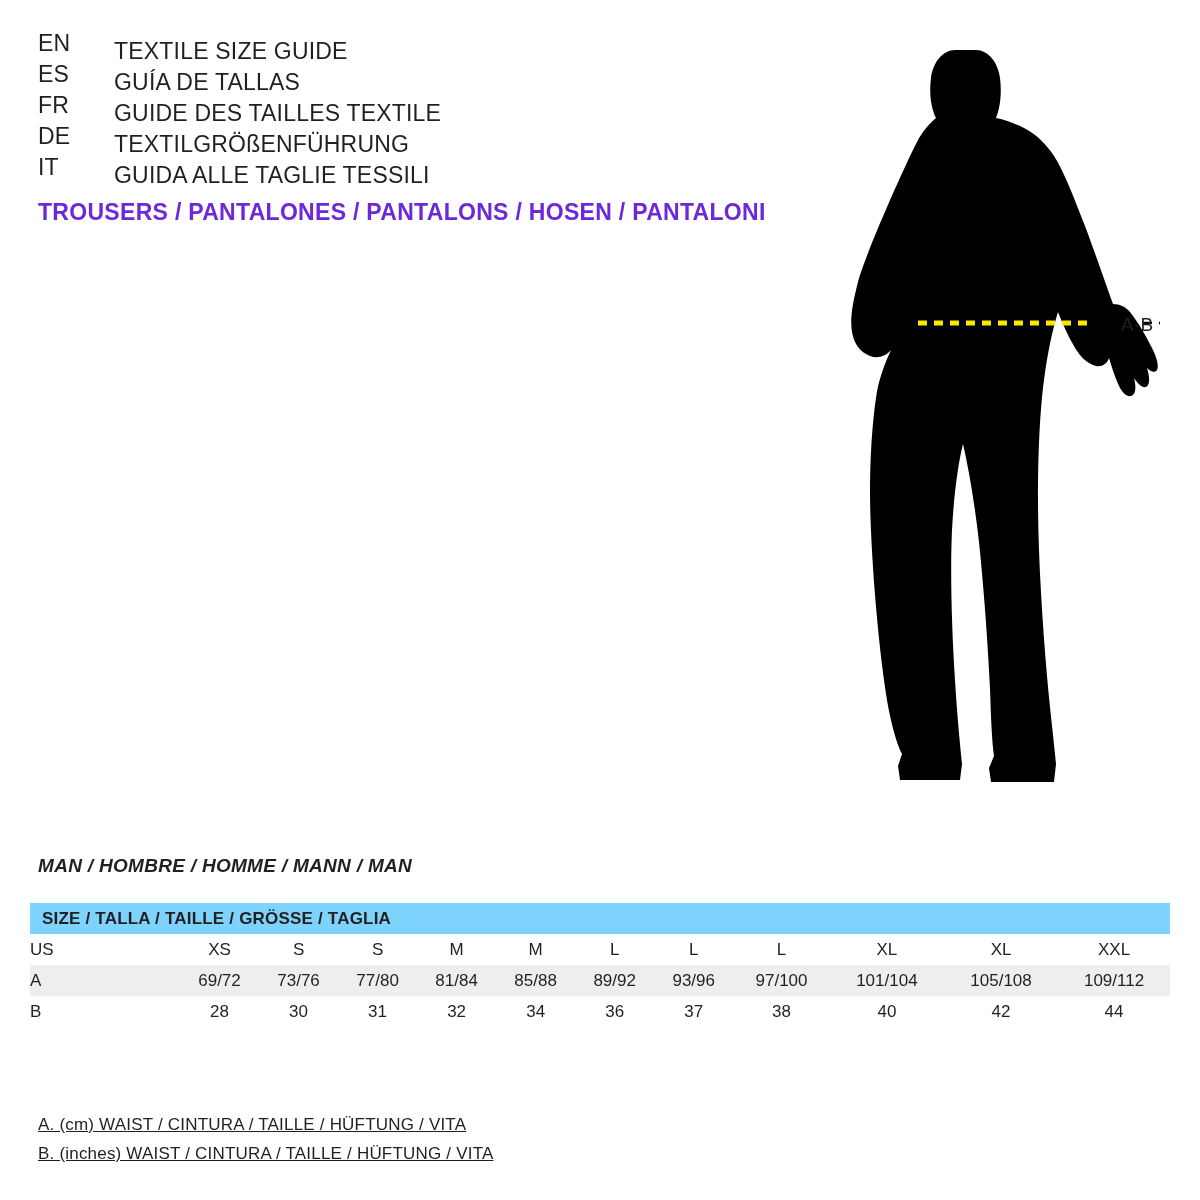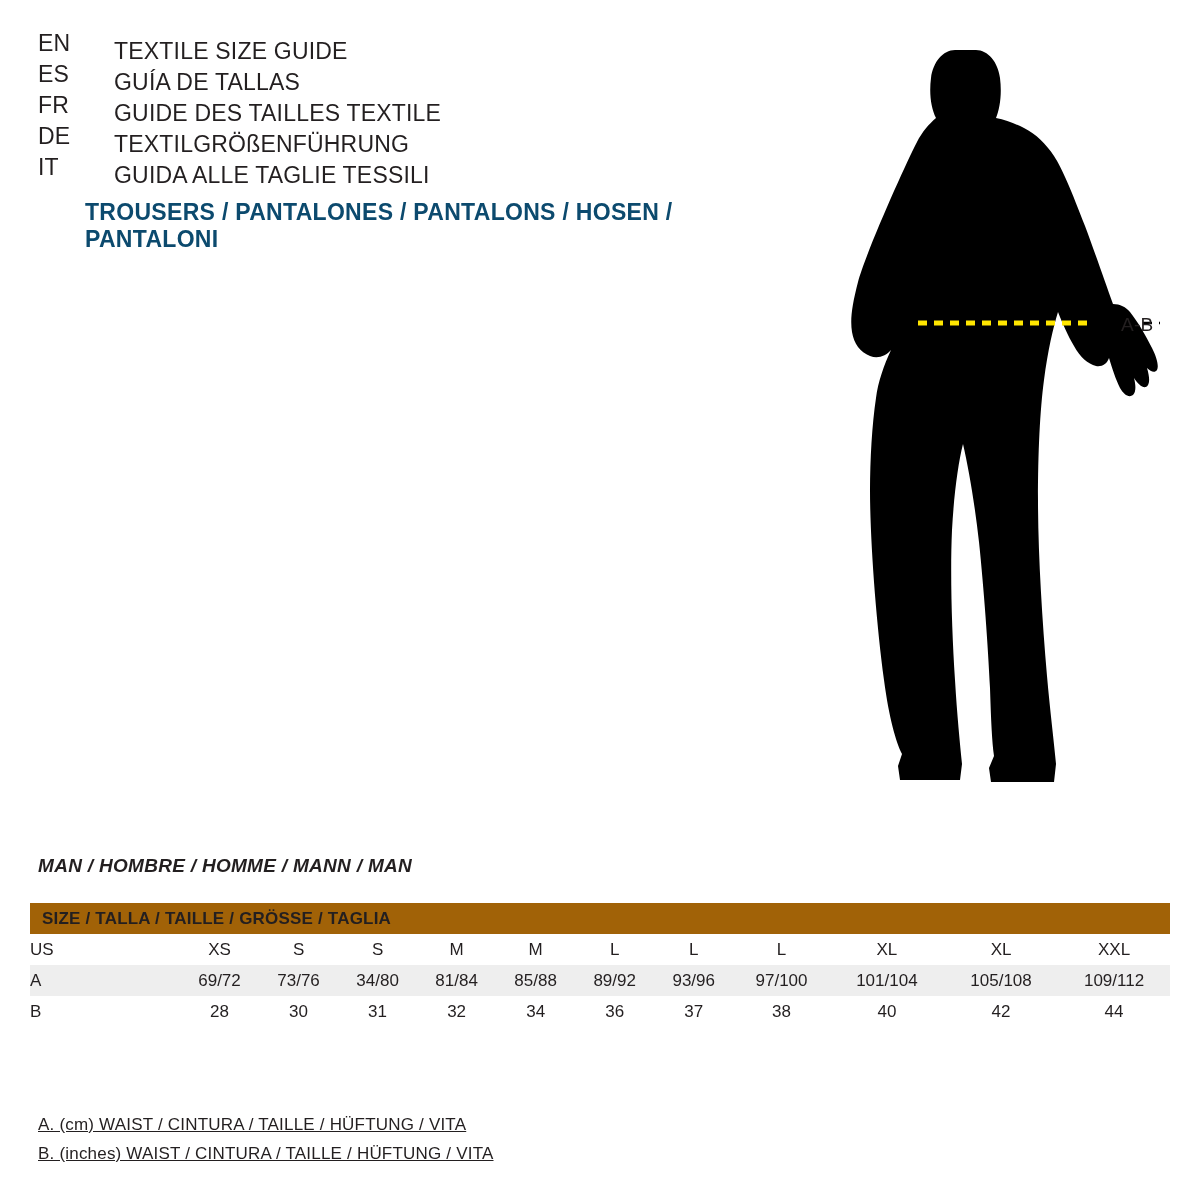--- a/index.html
+++ b/index.html
@@ -43,22 +43,21 @@
     font-size: 23px;
     letter-spacing: 0.2px;
     color: #231f20;
     margin-top: 16px;
   }
   .garment-title {
     margin-top: 16px;
     font-size: 23px;
     font-weight: bold;
     letter-spacing: 0.3px;
-    color: #0c4a6e;
-    margin-left: 47px;
+    color: #6d28d9;
   }
 
   
   .figure-wrap {
     position: absolute;
     left: 800px;
     top: 20px;
     width: 400px;
     height: 790px;
   }
@@ -93,21 +92,21 @@
     border-collapse: collapse;
     font-size: 17px;
     color: #231f20;
   }
   table.size-table td {
     padding: 0;
     height: 31px;
     vertical-align: middle;
   }
   .hdr-row td {
-    background: #a16207;
+    background: #7dd3fc;
     font-weight: bold;
     height: 32px;
   }
   .hdr-row td.hdr-label {
     padding-left: 12px;
     text-align: left;
     letter-spacing: 0.2px;
   }
   .row-alt td { background: #eeeeee; }
   .row-plain td { background: #ffffff; }
@@ -234,21 +233,21 @@
         <td class="val">L</td>
         <td class="val">L</td>
         <td class="val">XL</td>
         <td class="val">XL</td>
         <td class="val">XXL</td>
       </tr>
       <tr class="row-alt">
         <td class="rowlabel">A</td>
         <td class="val">69/72</td>
         <td class="val">73/76</td>
-        <td class="val">34/80</td>
+        <td class="val">77/80</td>
         <td class="val">81/84</td>
         <td class="val">85/88</td>
         <td class="val">89/92</td>
         <td class="val">93/96</td>
         <td class="val">97/100</td>
         <td class="val">101/104</td>
         <td class="val">105/108</td>
         <td class="val">109/112</td>
       </tr>
       <tr class="row-plain">

